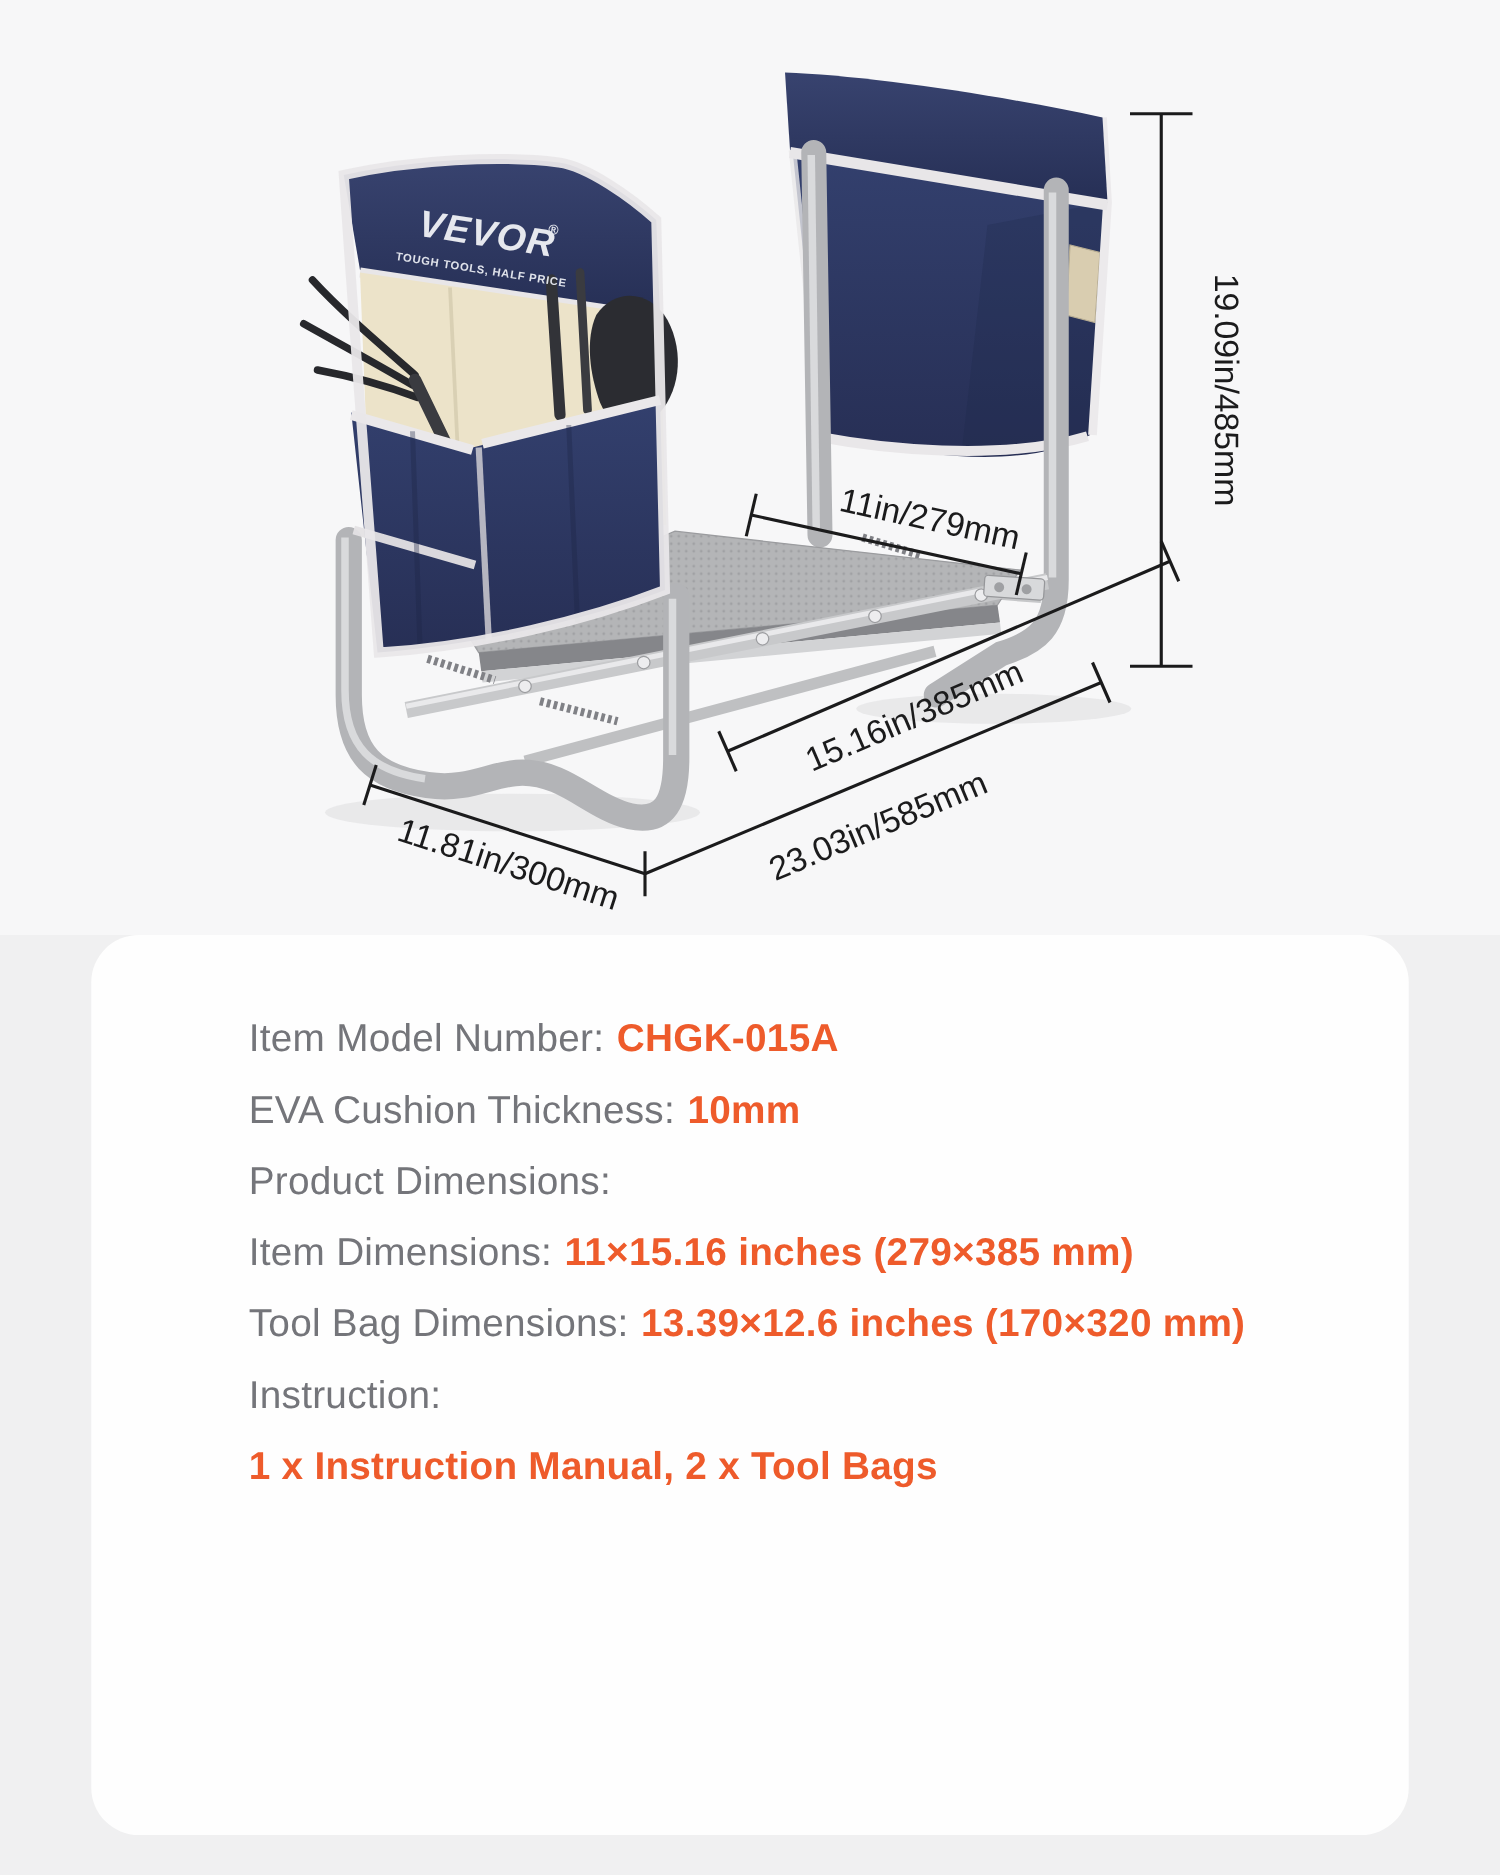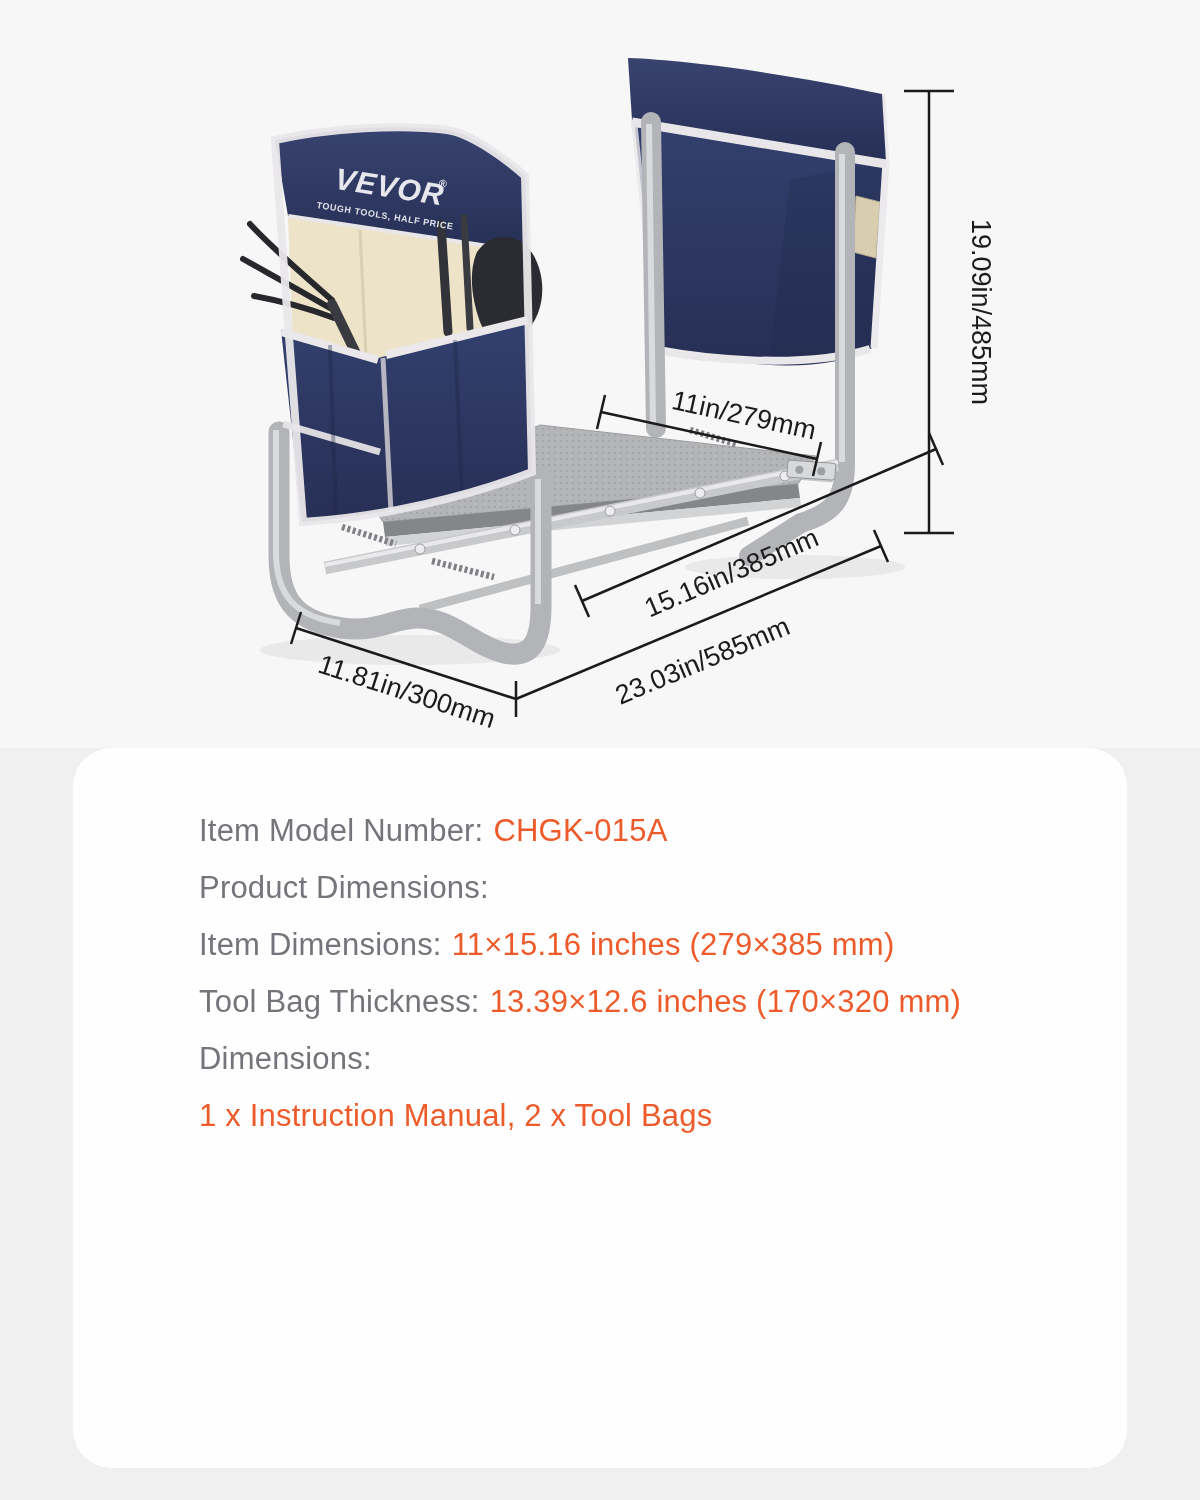--- a/index.html
+++ b/index.html
@@ -17,21 +17,21 @@
   .spec-card{
     position:absolute;left:73px;top:748px;width:1054px;height:720px;
     background:#fefefe;border-radius:38px;
     box-sizing:border-box;
     padding:54px 40px 0 126px;
   }
   .spec-row{
     font-size:31px;line-height:57px;color:#74757a;
     letter-spacing:0.2px;white-space:nowrap;
   }
-  .spec-row .val{color:#ee5b2b;font-weight:400;margin-left:10px;margin-top:11px;}
+  .spec-row .val{color:#ee5b2b;font-weight:700;margin-left:10px;margin-top:11px;}
   .spec-row .lbl:empty + .val{margin-left:0;}
   .dim-label{font-size:27px;fill:#1b1b1c;}
   .dim-line{stroke:#1b1b1c;stroke-width:2.5;fill:none;}
   .logo-main{font-weight:700;font-size:30px;letter-spacing:1px;fill:#e6e8ee;font-style:italic;}
   .logo-reg{font-weight:700;font-size:11px;fill:#e6e8ee;}
   .logo-tag{font-weight:700;font-size:9px;letter-spacing:0.6px;fill:#dfe2ea;}
 </style>
 </head>
 <body>
 
@@ -179,18 +179,19 @@
       <path class="dim-line" d="M 296 628 L 516 699"></path>
       <path class="dim-line" d="M 291 644 L 301 612"></path>
       <text class="dim-label" transform="translate(404,700) rotate(17.9)" text-anchor="middle">11.81in/300mm</text>
     </g>
   </g>
 </svg>
 </div>
 
 <div class="spec-card">
   <div class="spec-row"><span class="lbl">Item Model Number:</span><span class="val">CHGK-015A</span></div>
+  <div class="spec-row"><span class="lbl">EVA Cushion Thickness:</span><span class="val">10mm</span></div>
   <div class="spec-row"><span class="lbl">Product Dimensions:</span><span class="val"></span></div>
   <div class="spec-row"><span class="lbl">Item Dimensions:</span><span class="val">11×15.16 inches (279×385 mm)</span></div>
-  <div class="spec-row"><span class="lbl">Tool Bag Thickness:</span><span class="val">13.39×12.6 inches (170×320 mm)</span></div>
-  <div class="spec-row"><span class="lbl">Dimensions:</span><span class="val"></span></div>
+  <div class="spec-row"><span class="lbl">Tool Bag Dimensions:</span><span class="val">13.39×12.6 inches (170×320 mm)</span></div>
+  <div class="spec-row"><span class="lbl">Instruction:</span><span class="val"></span></div>
   <div class="spec-row"><span class="lbl"></span><span class="val">1 x Instruction Manual, 2 x Tool Bags</span></div>
 </div>
 
 </body></html>

